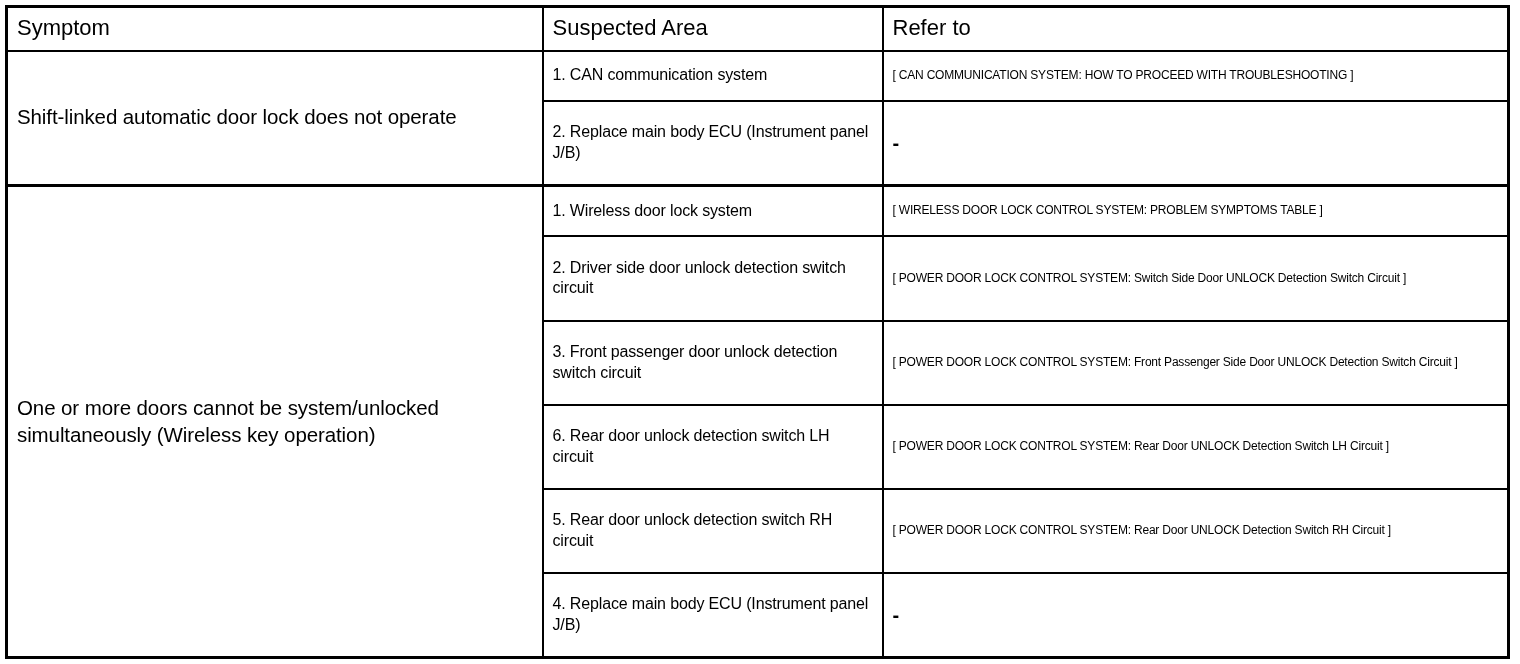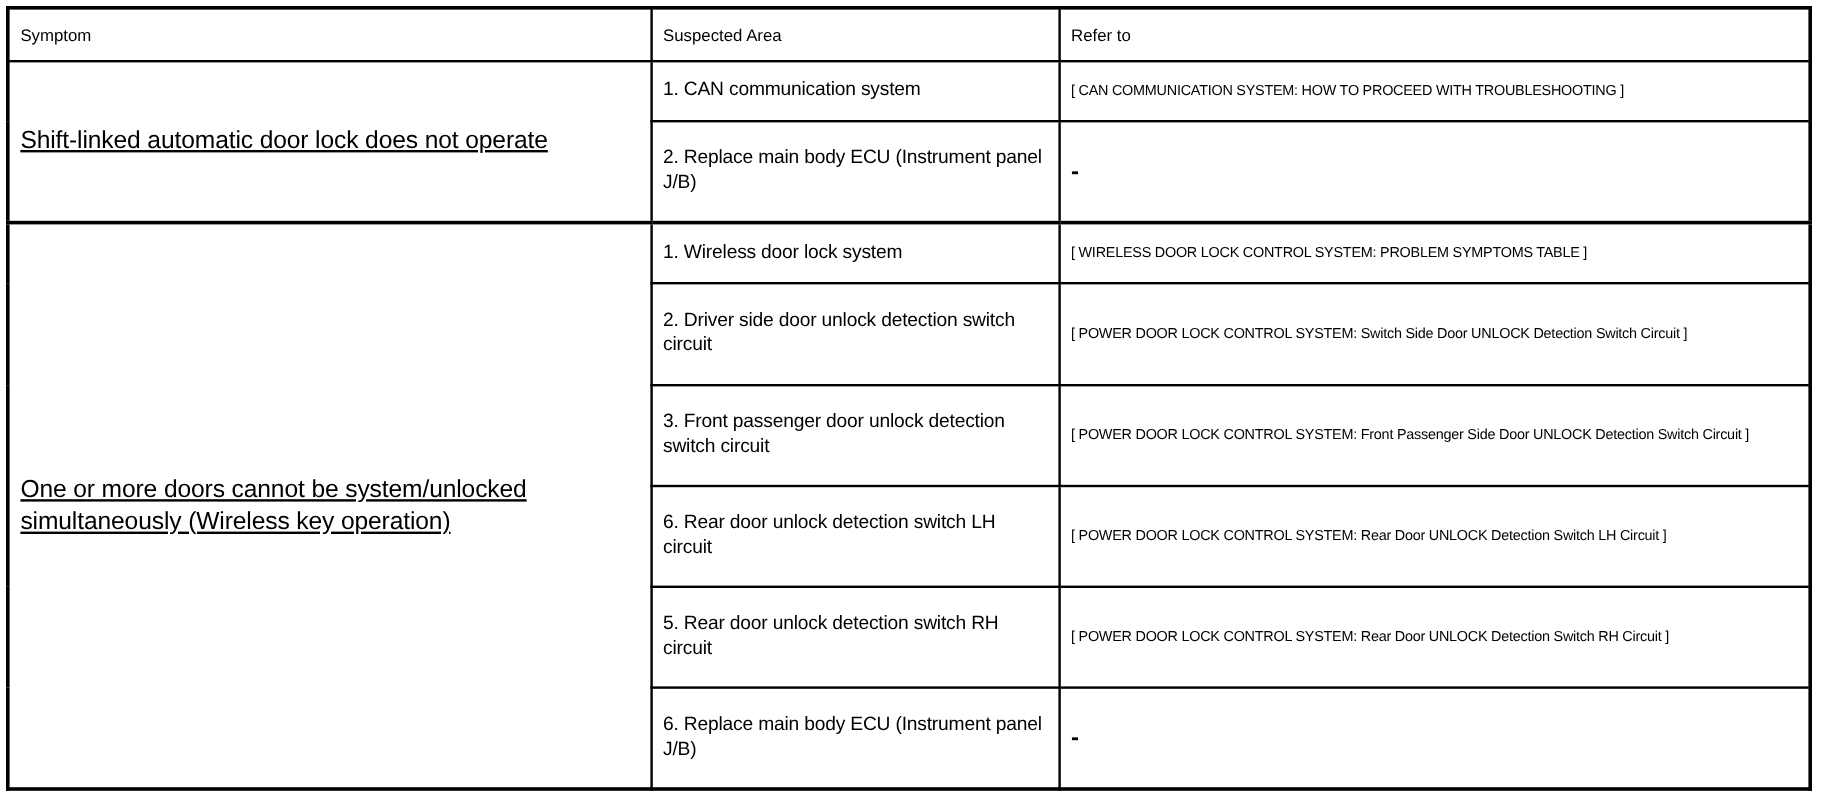--- a/index.html
+++ b/index.html
@@ -46,31 +46,30 @@
   }
 
   
   col.c-symptom { width: 536px; }
   col.c-area    { width: 340px; }
   col.c-refer   { width: 626px; }
 
   thead th {
     text-align: center;
     font-weight: bold;
-    font-size: 14px;
+    font-size: 22px;
     height: 44px;
     padding: 2px 6px;
     border-bottom: 3px solid #000000;
   }
 
   td.symptom-cell {
     font-size: 20.5px;
     letter-spacing: -0.1px;
     vertical-align: middle;
-    text-decoration: underline;
   }
 
   td.area-cell {
     font-size: 16px;
     letter-spacing: -0.15px;
     vertical-align: middle;
   }
 
   td.refer-cell {
     font-size: 12px;
@@ -133,19 +132,19 @@
       </tr>
       <tr>
         <td class="area-cell">6. Rear door unlock detection switch LH circuit</td>
         <td class="refer-cell">[ POWER DOOR LOCK CONTROL SYSTEM: Rear Door UNLOCK Detection Switch LH Circuit ]</td>
       </tr>
       <tr>
         <td class="area-cell">5. Rear door unlock detection switch RH circuit</td>
         <td class="refer-cell">[ POWER DOOR LOCK CONTROL SYSTEM: Rear Door UNLOCK Detection Switch RH Circuit ]</td>
       </tr>
       <tr>
-        <td class="area-cell">6. Replace main body ECU (Instrument panel J/B)</td>
+        <td class="area-cell">4. Replace main body ECU (Instrument panel J/B)</td>
         <td class="refer-cell dash">-</td>
       </tr>
 
     </tbody>
   </table>
 </div>
 
 </body></html>

